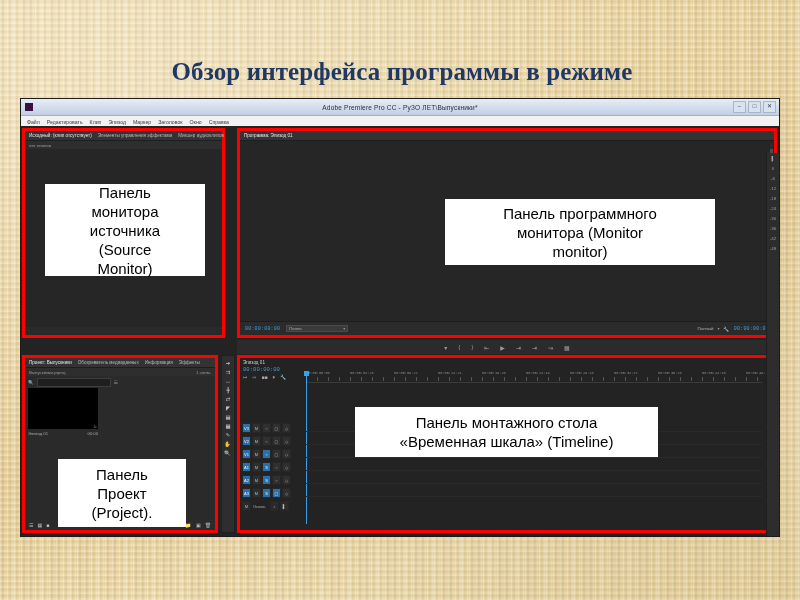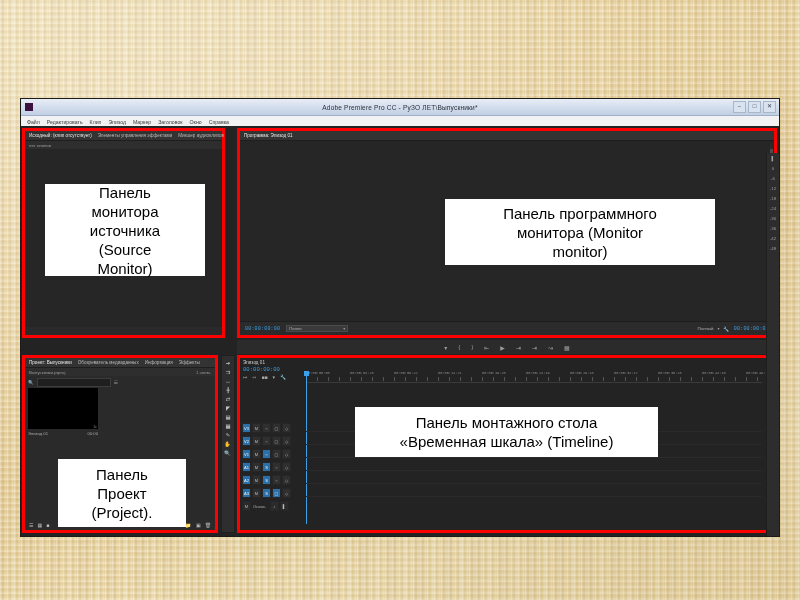--- a/index.html
+++ b/index.html
@@ -234,21 +234,21 @@
 <body>
 
 <div id="slide-bg"></div>
 
 <div id="title-area">
   <div class="title-layer" id="title-a">
     <br>
     <span class="u">редактирования (Editing)</span>
   </div>
   <div class="title-layer" id="title-b">
-    <br>
+    <span>Обзор интерфейса программы в режиме</span><br>
     <span class="u">редактирования (Editing)</span>
   </div>
 </div>
 
 <div id="pp-window">
 
   <div id="pp-titlebar">
     <div id="pp-appicon"></div>
     <div id="pp-title">Adobe Premiere Pro CC - РуЗО ЛЕТ\Выпускники*</div>
     <div id="pp-winbtns">

